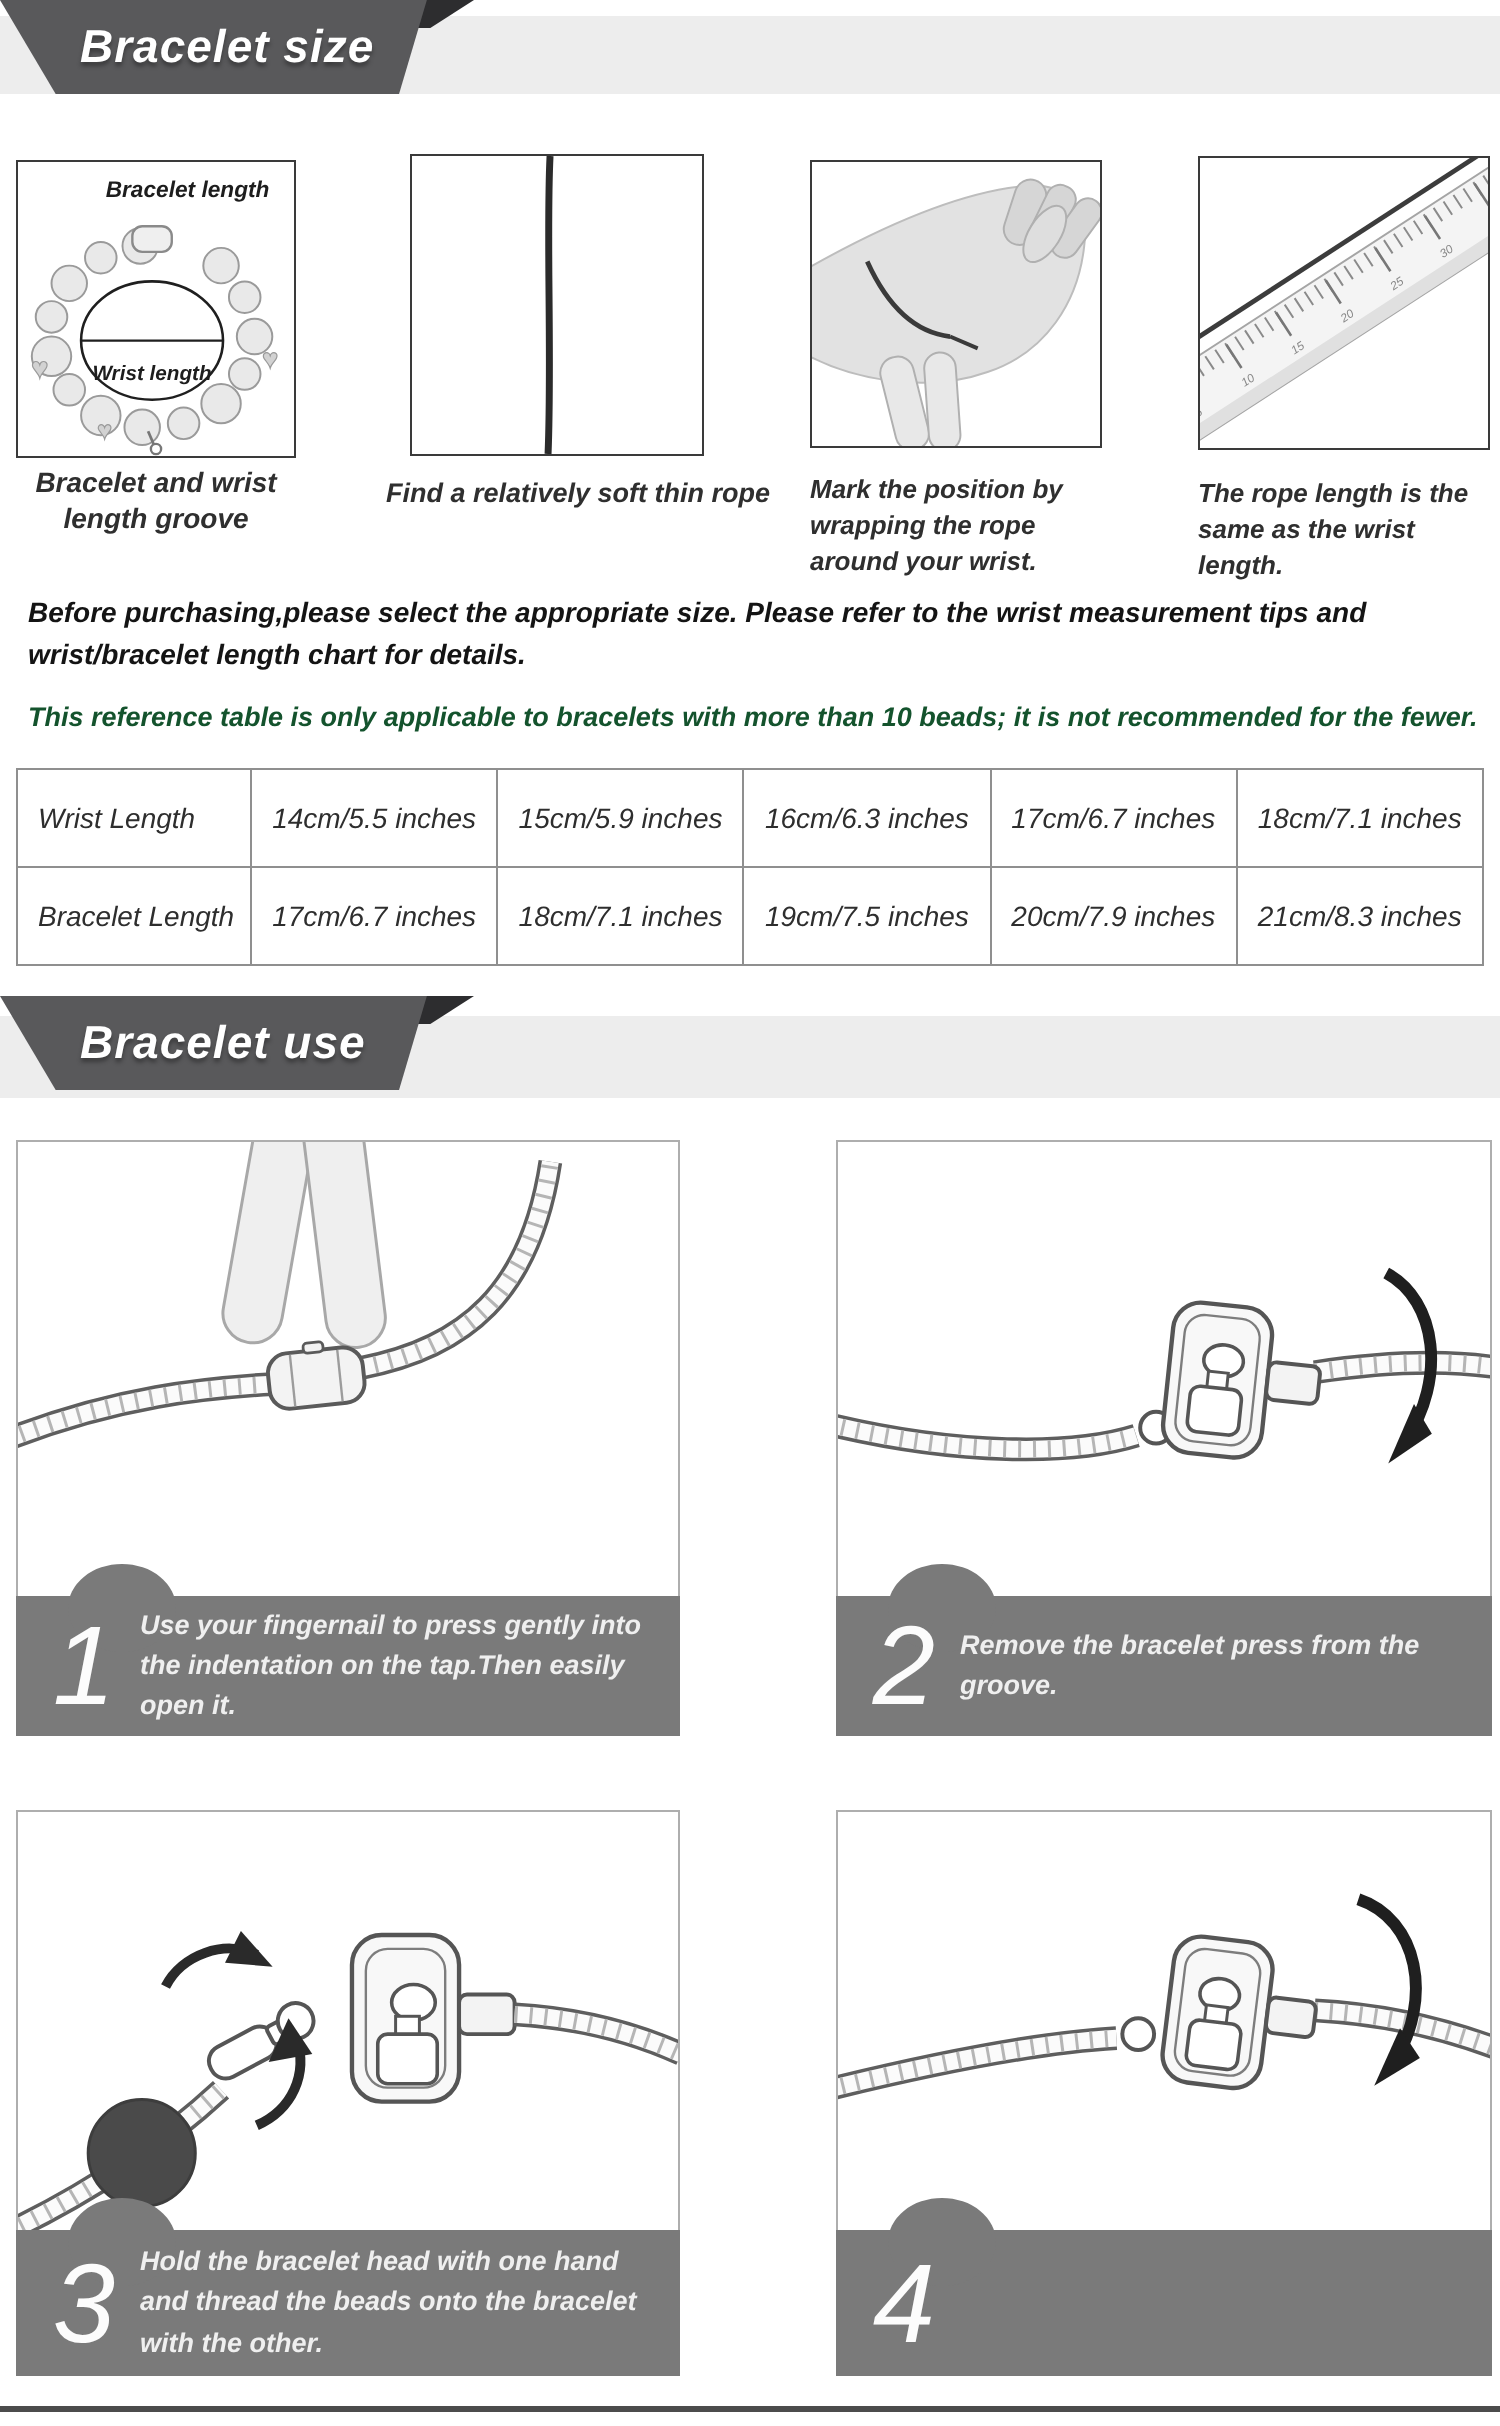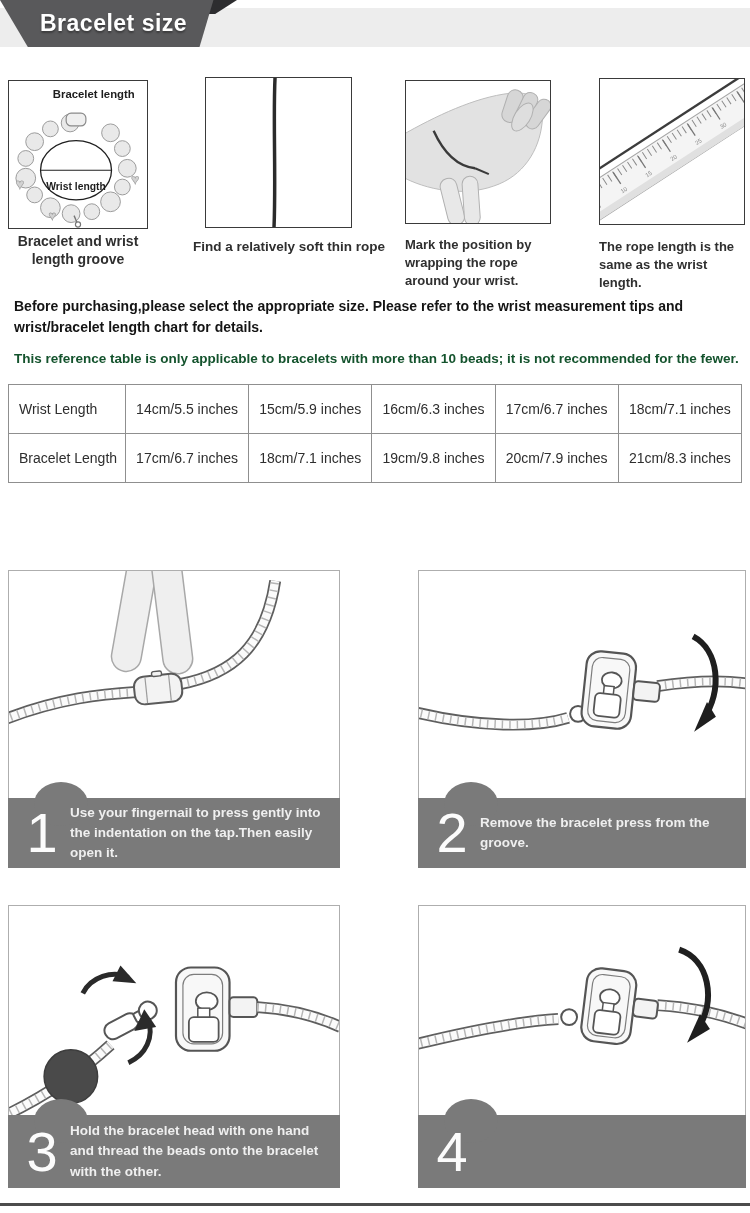--- a/index.html
+++ b/index.html
@@ -1,18 +1,18 @@
 <!DOCTYPE html>
 <html><head>
 <meta charset="utf-8">
 <style>
   * { margin:0; padding:0; box-sizing:border-box; }
   html,body { background:#fff; }
   body { font-family:"Liberation Sans", sans-serif; }
-  .page { position:relative; width:750px; height:1213px; background:#fff; overflow:hidden; margin:0 auto; }
+  .page { position:relative; width:750px; height:1213px; background:#fff; overflow:hidden; margin:0 auto;font-style:italic; }
 
   
   .banner-section { position:absolute; left:0; width:750px; height:60px; }
   .banner-band { position:absolute; left:0; right:0; background:#ededed; }
   .banner-trap { position:absolute; left:0; top:0; width:232px; height:47px; background:#59595b;
                  clip-path:polygon(0 0, 92% 0, 86% 100%, 12% 100%);
                  display:flex; align-items:center; }
   .banner-fold { position:absolute; left:209px; top:0; width:28px; height:14px; background:#2d2d2f;
                  clip-path:polygon(0 0, 100% 0, 22% 100%, 0 100%); }
   .banner-label { color:#fff; font-size:23px; font-weight:700; letter-spacing:.5px;
@@ -151,27 +151,34 @@
       <td>14cm/5.5 inches</td>
       <td>15cm/5.9 inches</td>
       <td>16cm/6.3 inches</td>
       <td>17cm/6.7 inches</td>
       <td>18cm/7.1 inches</td>
     </tr>
     <tr>
       <td class="rowhead">Bracelet Length</td>
       <td>17cm/6.7 inches</td>
       <td>18cm/7.1 inches</td>
-      <td>19cm/9.8 inches</td>
+      <td>19cm/7.5 inches</td>
       <td>20cm/7.9 inches</td>
       <td>21cm/8.3 inches</td>
     </tr>
   </tbody>
     </table>
 
+  <div class="banner-section" style="top:497px;">
+    <div class="banner-band" style="top:11px;height:41px;"></div>
+    <div class="banner-fold" style="top:1px;"></div>
+    <div class="banner-trap" style="top:1px;">
+      <span class="banner-label">Bracelet use</span>
+    </div>
+  </div>
 
   <div class="step" style="left:8px;top:570px;width:332px;height:298px;">
     <div class="step-illus" style="height:252px;">
       <svg viewBox="0 0 332 252">
         <path d="M-6,150 C50,128 95,124 128,122" stroke="#5e5e5e" stroke-width="12" fill="none"></path>
         <path d="M-6,150 C50,128 95,124 128,122" stroke="#fbfbfb" stroke-width="8.5" fill="none"></path>
         <path d="M-6,150 C50,128 95,124 128,122" stroke="#b5b5b5" stroke-width="8.5" stroke-dasharray="1.5 6" fill="none"></path>
         <path d="M172,114 C225,104 258,76 268,10" stroke="#5e5e5e" stroke-width="12" fill="none"></path>
         <path d="M172,114 C225,104 258,76 268,10" stroke="#fbfbfb" stroke-width="8.5" fill="none"></path>
         <path d="M172,114 C225,104 258,76 268,10" stroke="#b5b5b5" stroke-width="8.5" stroke-dasharray="1.5 6" fill="none"></path>

